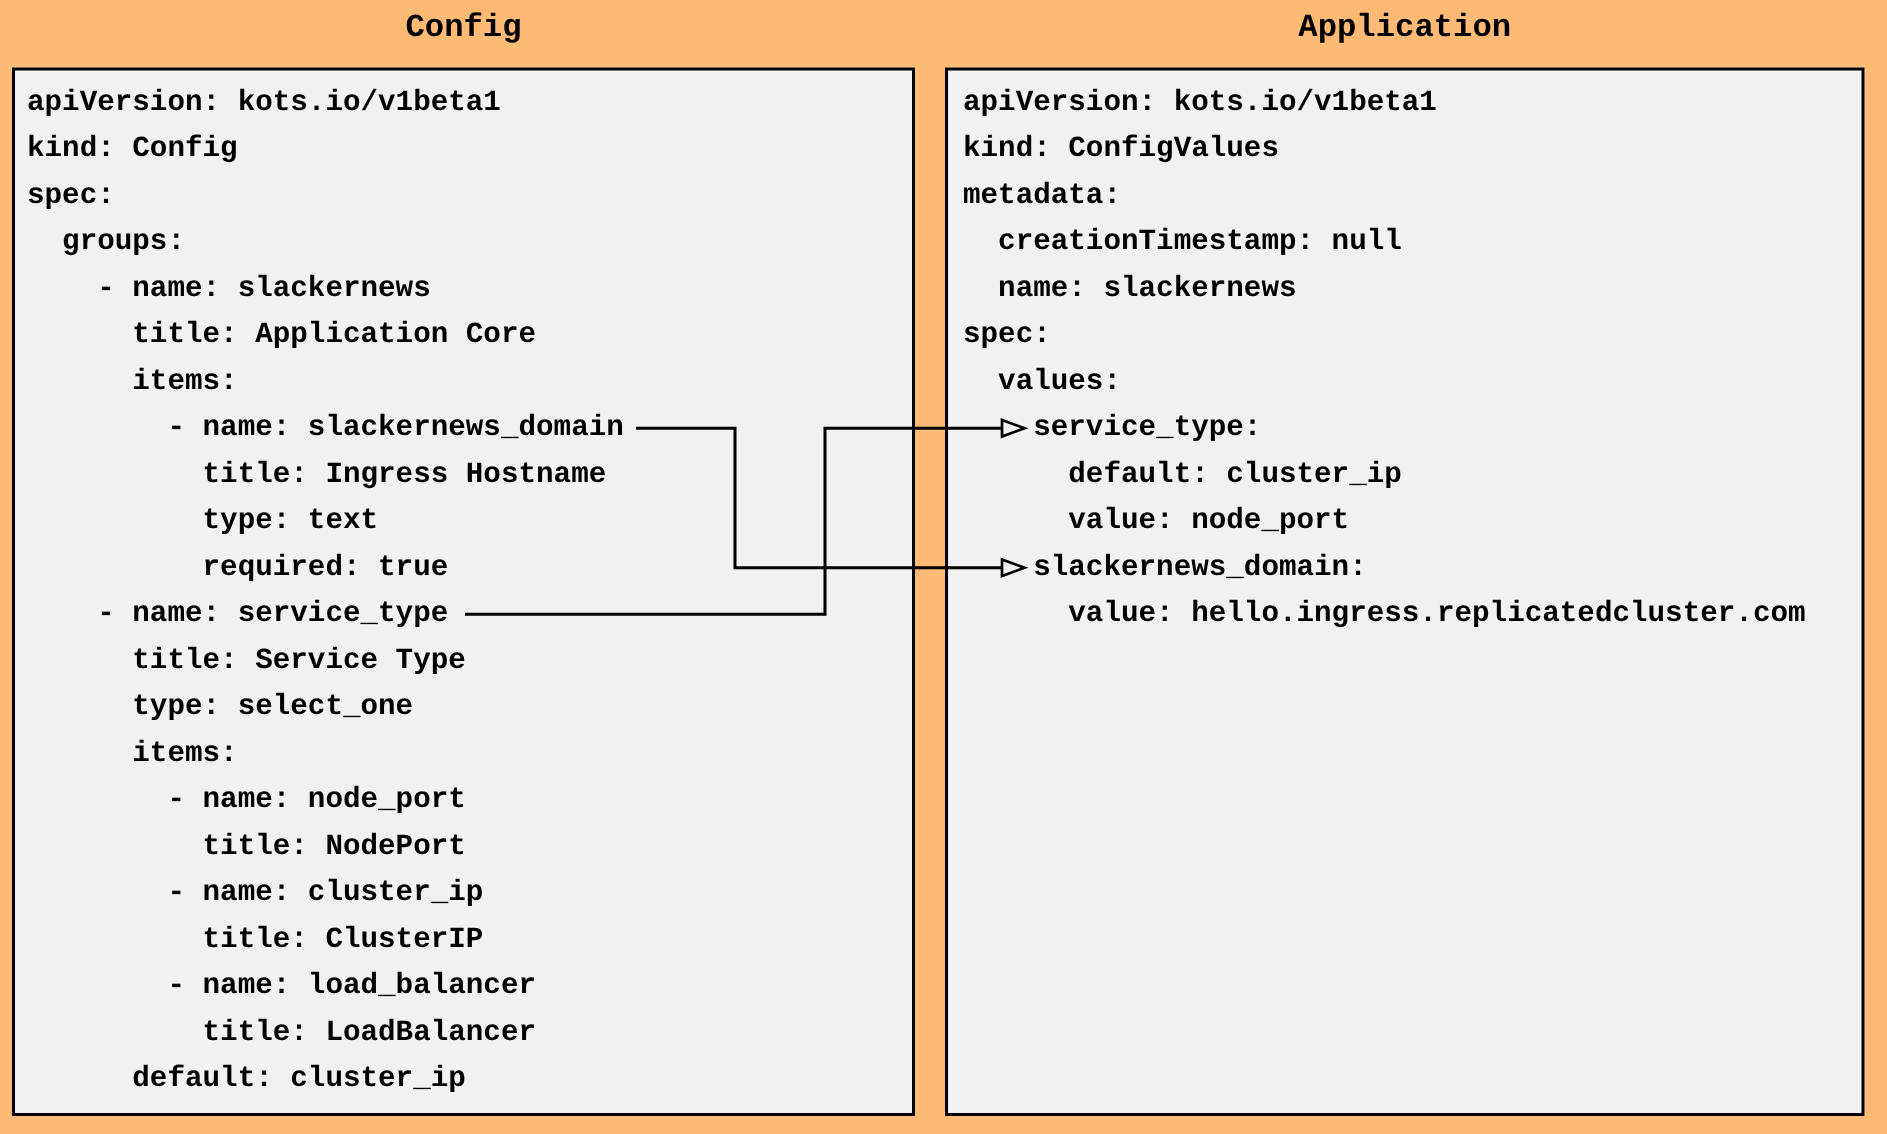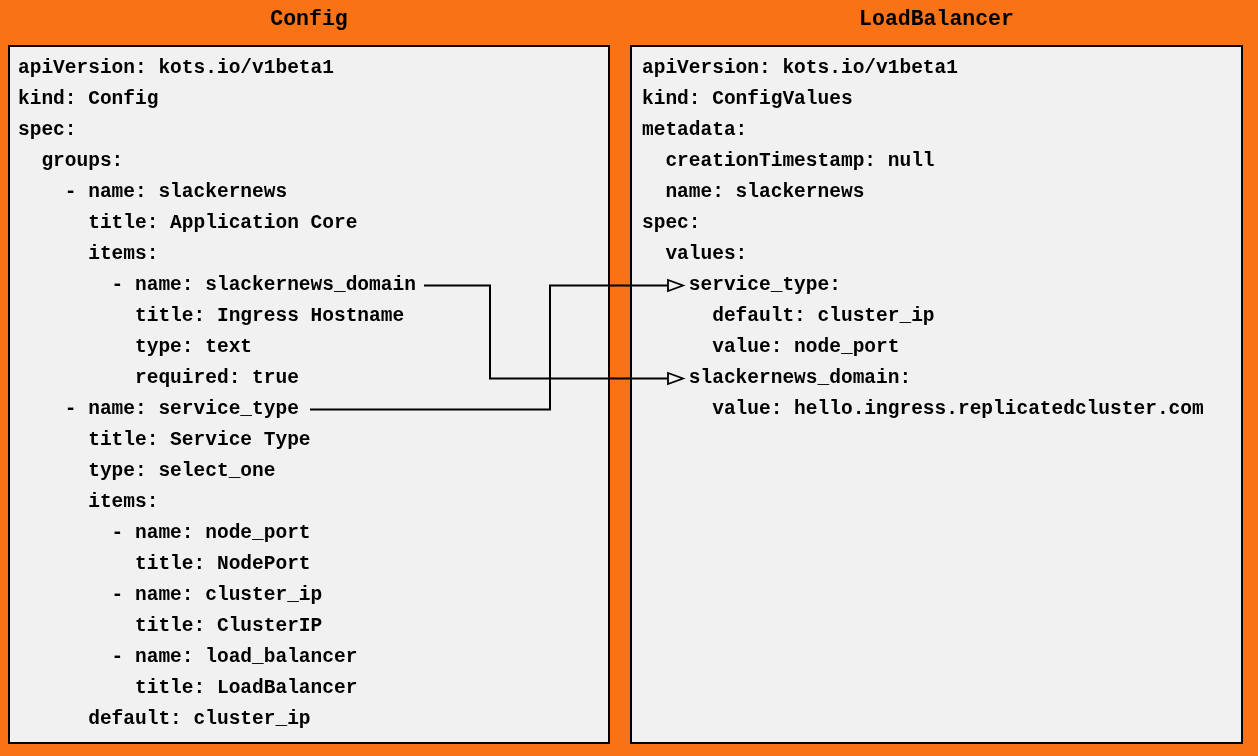--- a/index.html
+++ b/index.html
@@ -4,21 +4,21 @@
 <style>
   html, body {
     margin: 0;
     padding: 0;
     background: #ffffff;
   }
   .canvas {
     position: relative;
     width: 1258px;
     height: 756px;
-    background: #f97316;
+    background: #fdba74;
     overflow: hidden;
     font-family: "Liberation Mono", "DejaVu Sans Mono", monospace;
   }
   .panel-title {
     position: absolute;
     top: 3px;
     height: 32px;
     line-height: 32px;
     text-align: center;
     font-family: "Liberation Mono", "DejaVu Sans Mono", monospace;
@@ -70,21 +70,21 @@
     stroke-linejoin: miter;
   }
 </style>
 </head>
 <body>
 
 <div class="canvas">
 
   <div class="panel-title left">Config</div>
 
-  <div class="panel-title right">LoadBalancer</div>
+  <div class="panel-title right">Application</div>
 
   <div class="panel left">
     <pre>apiVersion: kots.io/v1beta1
 kind: Config
 spec:
   groups:
     - name: slackernews
       title: Application Core
       items:
         - name: slackernews_domain

